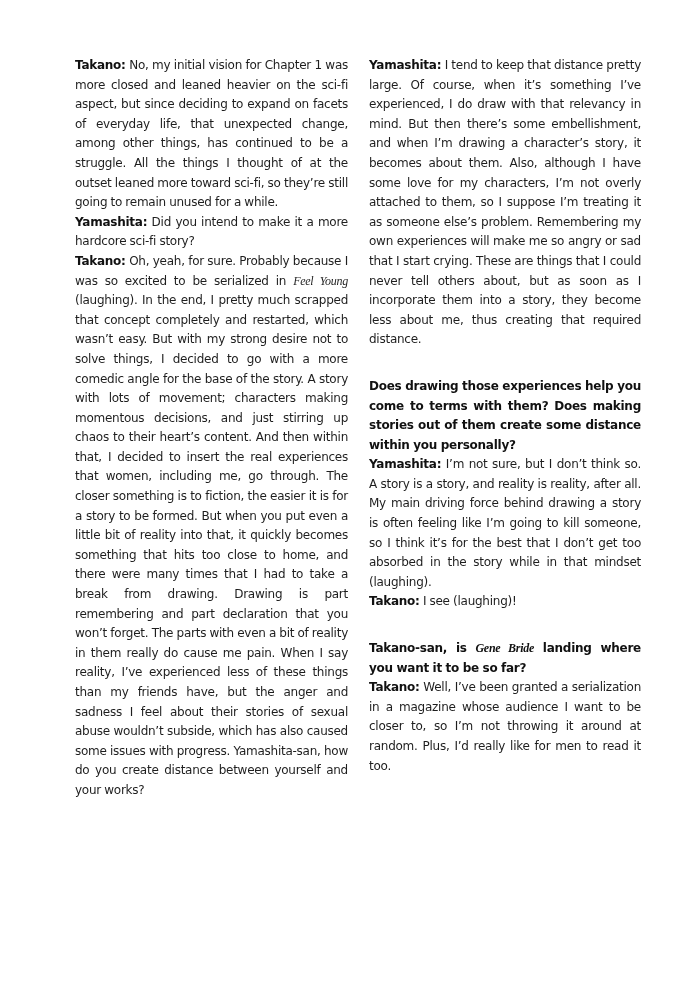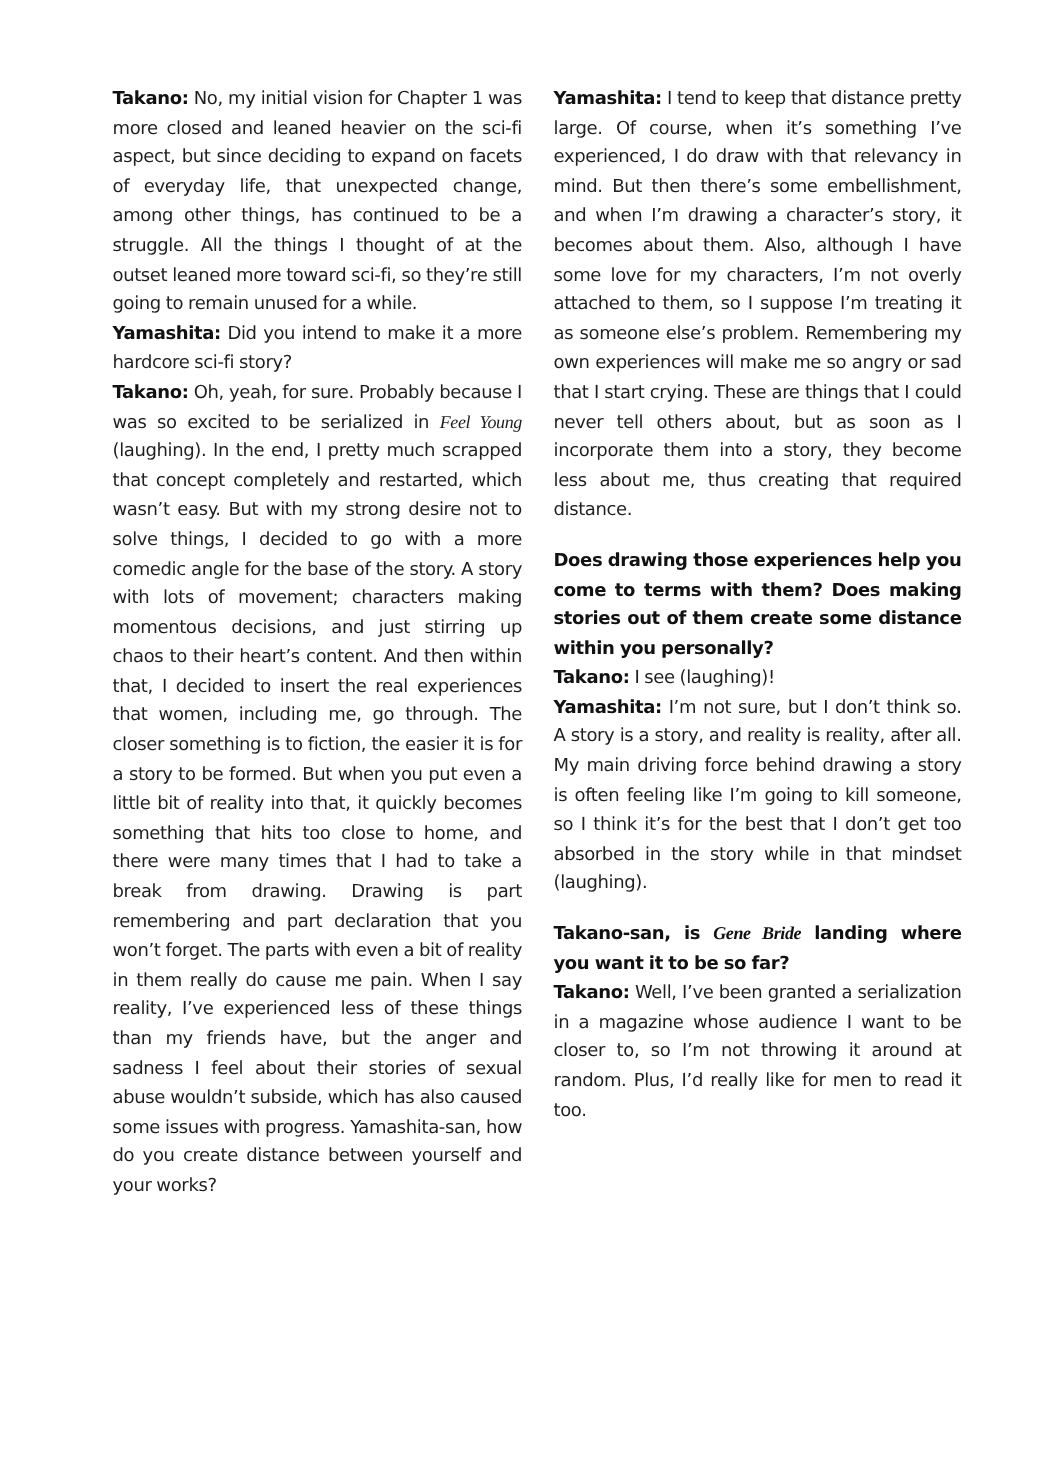--- a/index.html
+++ b/index.html
@@ -15,36 +15,36 @@
     line-height: 19.6px;
     color: #1e1e1e;
     text-align: justify;
     letter-spacing: -0.25px;
     word-spacing: -0.3px;
   }
   .col.left { width: 273px; }
   .col.right { width: 272px; }
   p { margin: 0; }
   .speaker { font-weight: bold; color: #111; }
-  .question { font-weight: bold; color: #111; margin-top: 14px; }
+  .question { font-weight: bold; color: #111; margin-top: 27px; }
   em { font-style: italic; font-family: Liberation Serif, serif; }
 </style>
 </head>
 <body>
 
 <div class="page">
   <div class="col left">
     <p><span class="speaker">Takano:</span> <span>No, my initial vision for Chapter 1 was more closed and leaned heavier on the sci-fi aspect, but since deciding to expand on facets of everyday life, that unexpected change, among other things, has continued to be a struggle. All the things I thought of at the outset leaned more toward sci-fi, so they’re still going to remain unused for a while.</span></p>
     <p><span class="speaker">Yamashita:</span> <span>Did you intend to make it a more hardcore sci-fi story?</span></p>
     <p><span class="speaker">Takano:</span> <span>Oh, yeah, for sure. Probably because I was so excited to be serialized in </span><em>Feel Young</em><span> (laughing). In the end, I pretty much scrapped that concept completely and restarted, which wasn’t easy. But with my strong desire not to solve things, I decided to go with a more comedic angle for the base of the story. A story with lots of movement; characters making momentous deci­sions, and just stirring up chaos to their heart’s content. And then within that, I decided to insert the real experiences that women, including me, go through. The closer something is to fiction, the easier it is for a story to be formed. But when you put even a little bit of reality into that, it quickly becomes something that hits too close to home, and there were many times that I had to take a break from drawing. Drawing is part remembering and part declaration that you won’t forget. The parts with even a bit of reality in them really do cause me pain. When I say reality, I’ve experienced less of these things than my friends have, but the anger and sadness I feel about their stories of sexual abuse wouldn’t subside, which has also caused some issues with progress. Yamashita-san, how do you create distance between yourself and your works?</span></p>
   </div>
 
   <div class="col right">
     <p><span class="speaker">Yamashita:</span> <span>I tend to keep that distance pretty large. Of course, when it’s something I’ve experienced, I do draw with that relevancy in mind. But then there’s some embellishment, and when I’m drawing a character’s story, it becomes about them. Also, although I have some love for my characters, I’m not overly attached to them, so I suppose I’m treating it as someone else’s problem. Remembering my own experiences will make me so angry or sad that I start crying. These are things that I could never tell others about, but as soon as I incorporate them into a story, they become less about me, thus creating that required distance.</span></p>
 
     <p class="question">Does drawing those experiences help you come to terms with them? Does making stories out of them create some distance within you personally?</p>
+    <p><span class="speaker">Yamashita:</span> <span>I’m not sure, but I don’t think so. A story is a story, and reality is reality, after all. My main driving force behind drawing a story is often feeling like I’m going to kill someone, so I think it’s for the best that I don’t get too absorbed in the story while in that mindset (laughing).</span></p>
     <p><span class="speaker">Takano:</span> <span>I see (laughing)!</span></p>
-    <p><span class="speaker">Yamashita:</span> <span>I’m not sure, but I don’t think so. A story is a story, and reality is reality, after all. My main driving force behind drawing a story is often feeling like I’m going to kill someone, so I think it’s for the best that I don’t get too absorbed in the story while in that mindset (laughing).</span></p>
 
     <p class="question"><span>Takano-san, is </span><em>Gene Bride</em><span> landing where you want it to be so far?</span></p>
     <p><span class="speaker">Takano:</span> <span>Well, I’ve been granted a seri­alization in a magazine whose audience I want to be closer to, so I’m not throwing it around at random. Plus, I’d really like for men to read it too.</span></p>
   </div>
 </div>
 
 </body></html>

